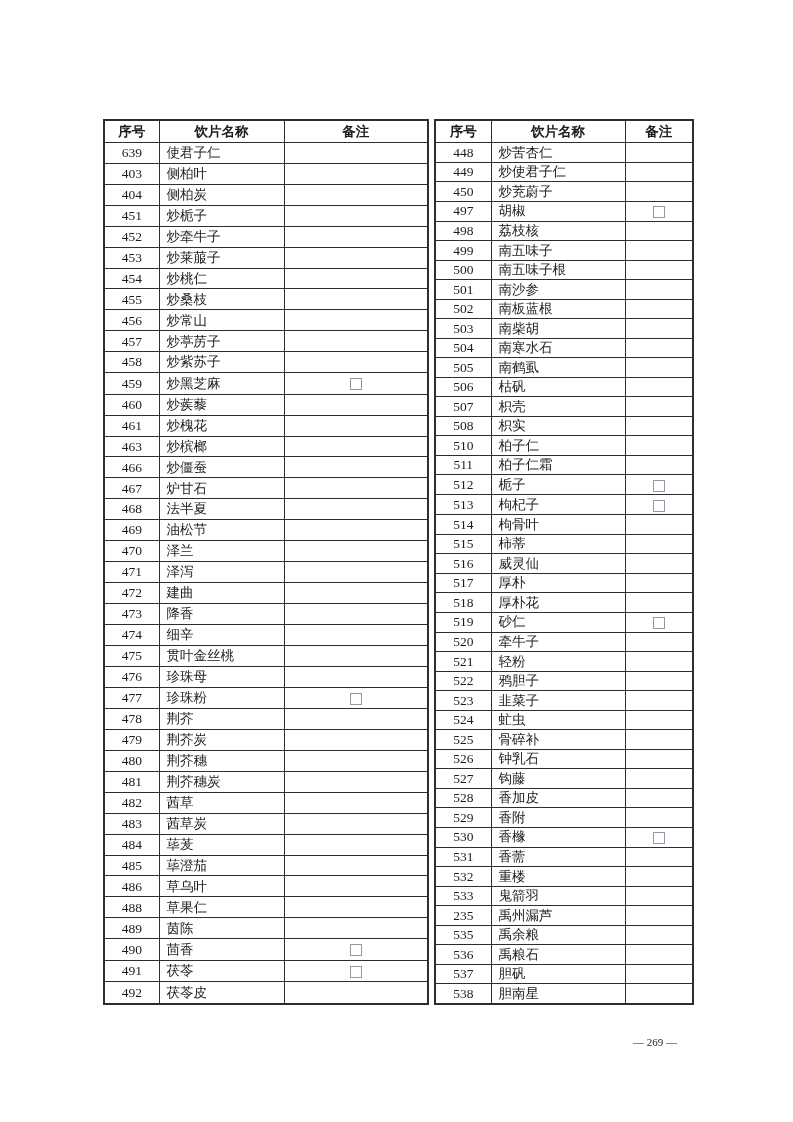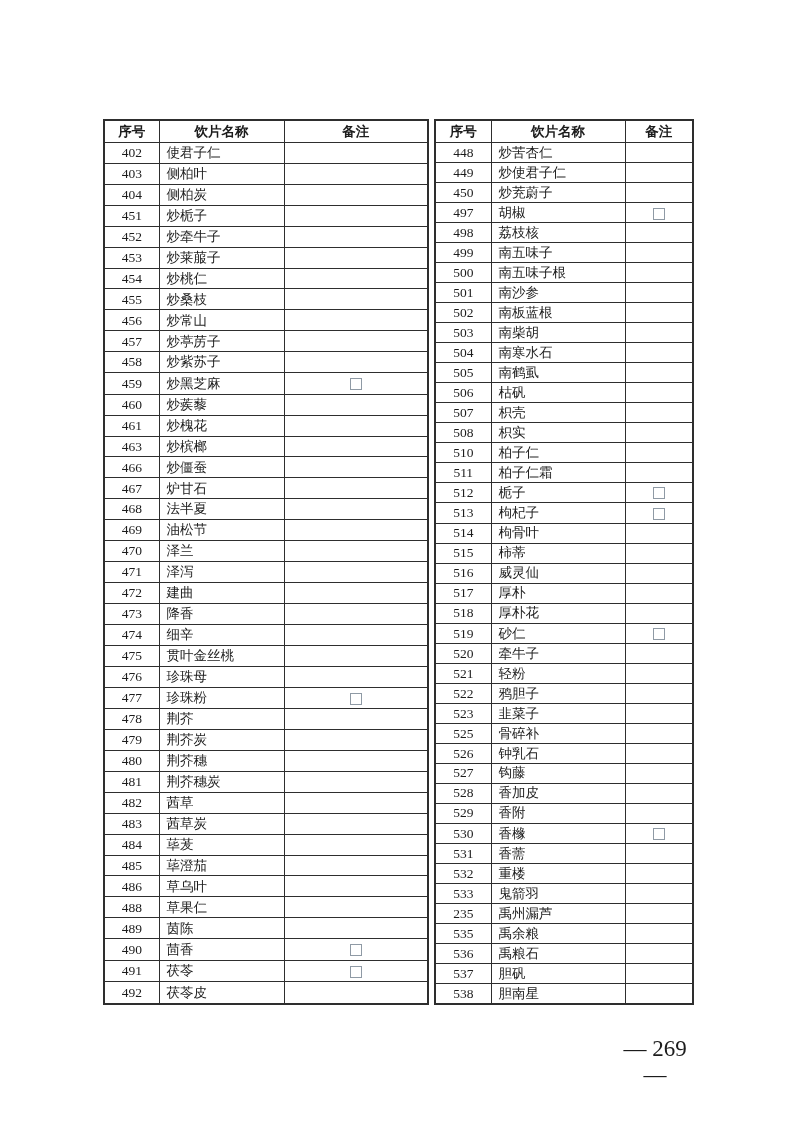--- a/index.html
+++ b/index.html
@@ -59,21 +59,21 @@
     border: 1px solid #8f9aa5;
     background: #ffffff;
     vertical-align: middle;
   }
   .footer {
     position: absolute;
     left: 610px;
     top: 1036px;
     width: 90px;
     text-align: center;
-    font-size: 23px;
+    font-size: 11px;
     color: #1c1c1c;
   }
 </style>
 </head>
 <body>
 
 <div class="page">
 
   <div class="tables-wrap">
 
@@ -85,21 +85,21 @@
       </colgroup>
       <thead>
         <tr>
           <th>序号</th>
           <th>饮片名称</th>
           <th>备注</th>
         </tr>
       </thead>
       <tbody>
           <tr>
-            <td class="c-no">402</td>
+            <td class="c-no">639</td>
             <td class="c-name">使君子仁</td>
             <td class="c-rm"></td>
           </tr>
           <tr>
             <td class="c-no">403</td>
             <td class="c-name">侧柏叶</td>
             <td class="c-rm"></td>
           </tr>
           <tr>
             <td class="c-no">404</td>
@@ -452,20 +452,25 @@
             <td class="c-no">522</td>
             <td class="c-name">鸦胆子</td>
             <td class="c-rm"></td>
           </tr>
           <tr>
             <td class="c-no">523</td>
             <td class="c-name">韭菜子</td>
             <td class="c-rm"></td>
           </tr>
           <tr>
+            <td class="c-no">524</td>
+            <td class="c-name">虻虫</td>
+            <td class="c-rm"></td>
+          </tr>
+          <tr>
             <td class="c-no">525</td>
             <td class="c-name">骨碎补</td>
             <td class="c-rm"></td>
           </tr>
           <tr>
             <td class="c-no">526</td>
             <td class="c-name">钟乳石</td>
             <td class="c-rm"></td>
           </tr>
           <tr>

